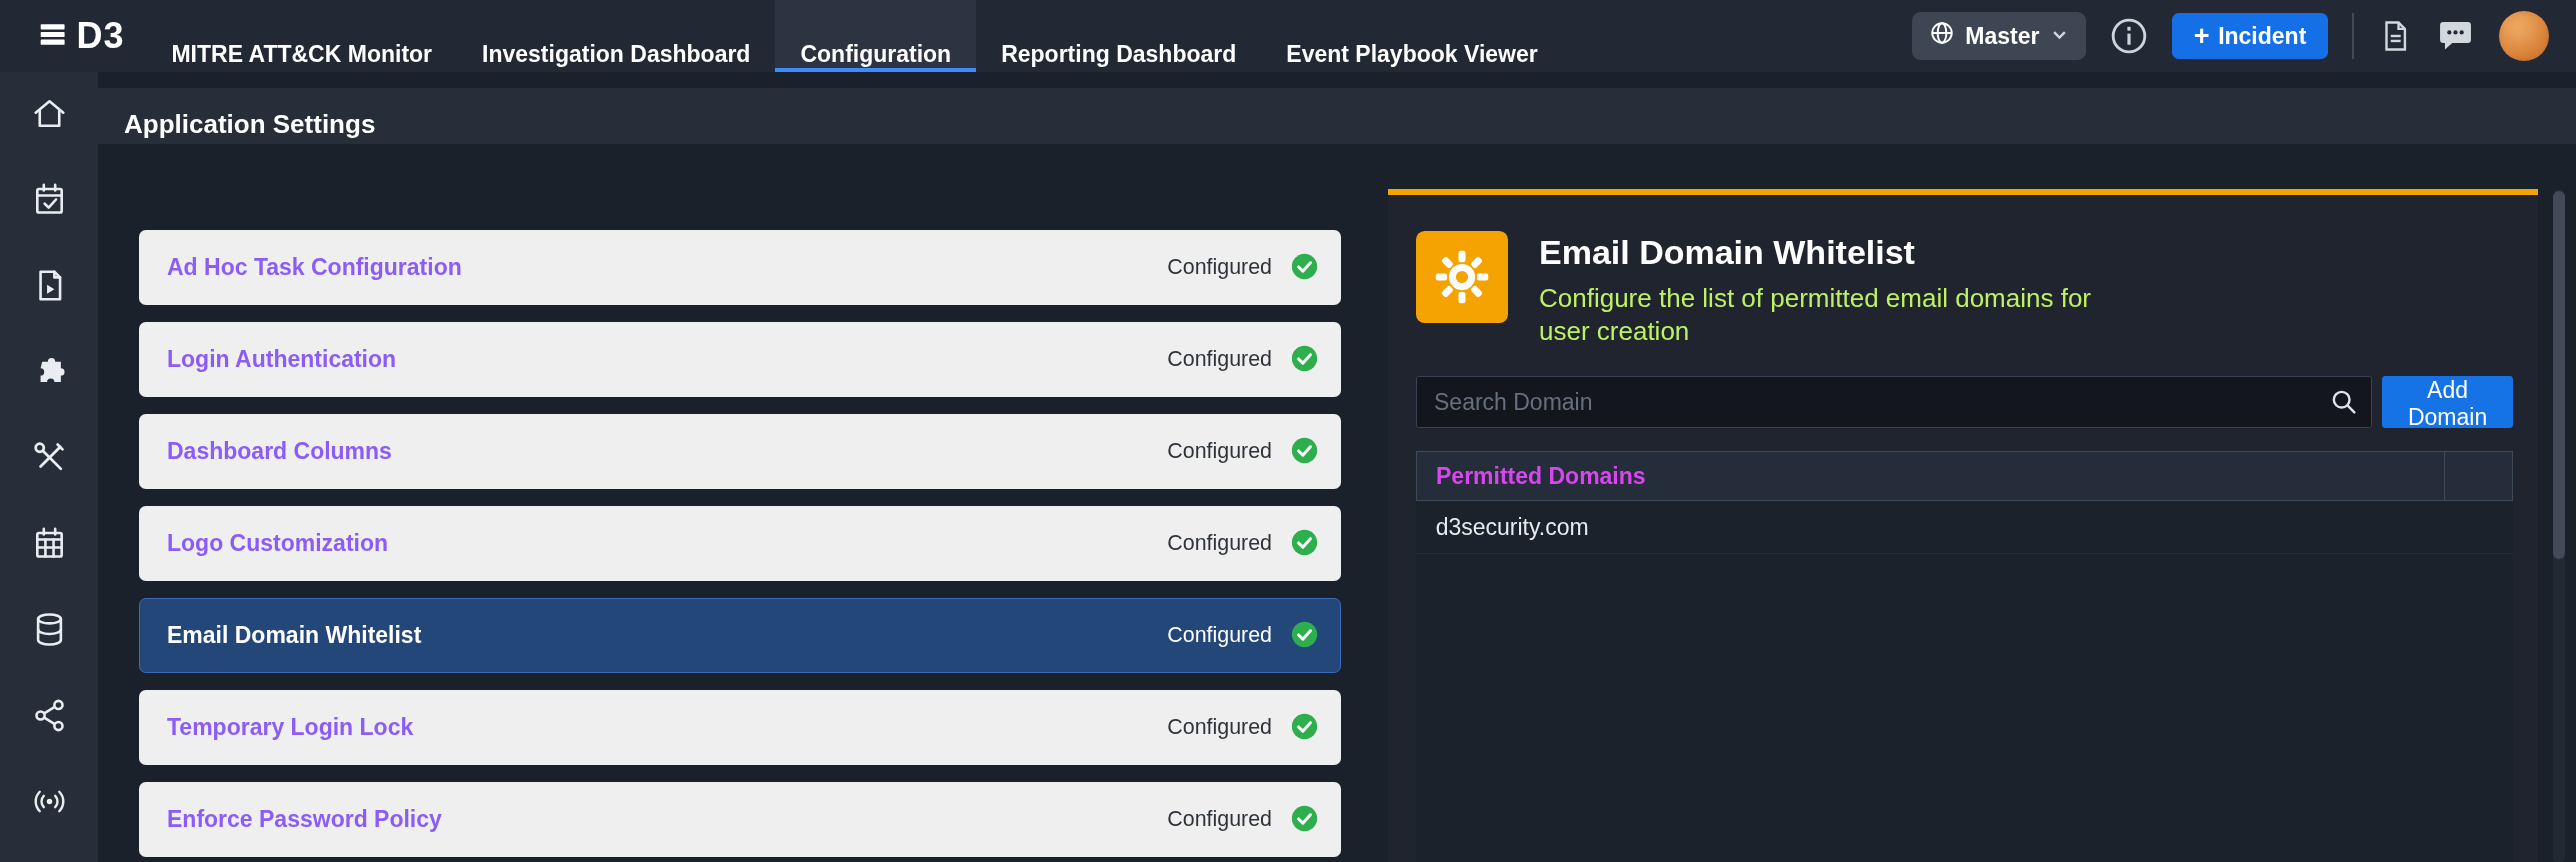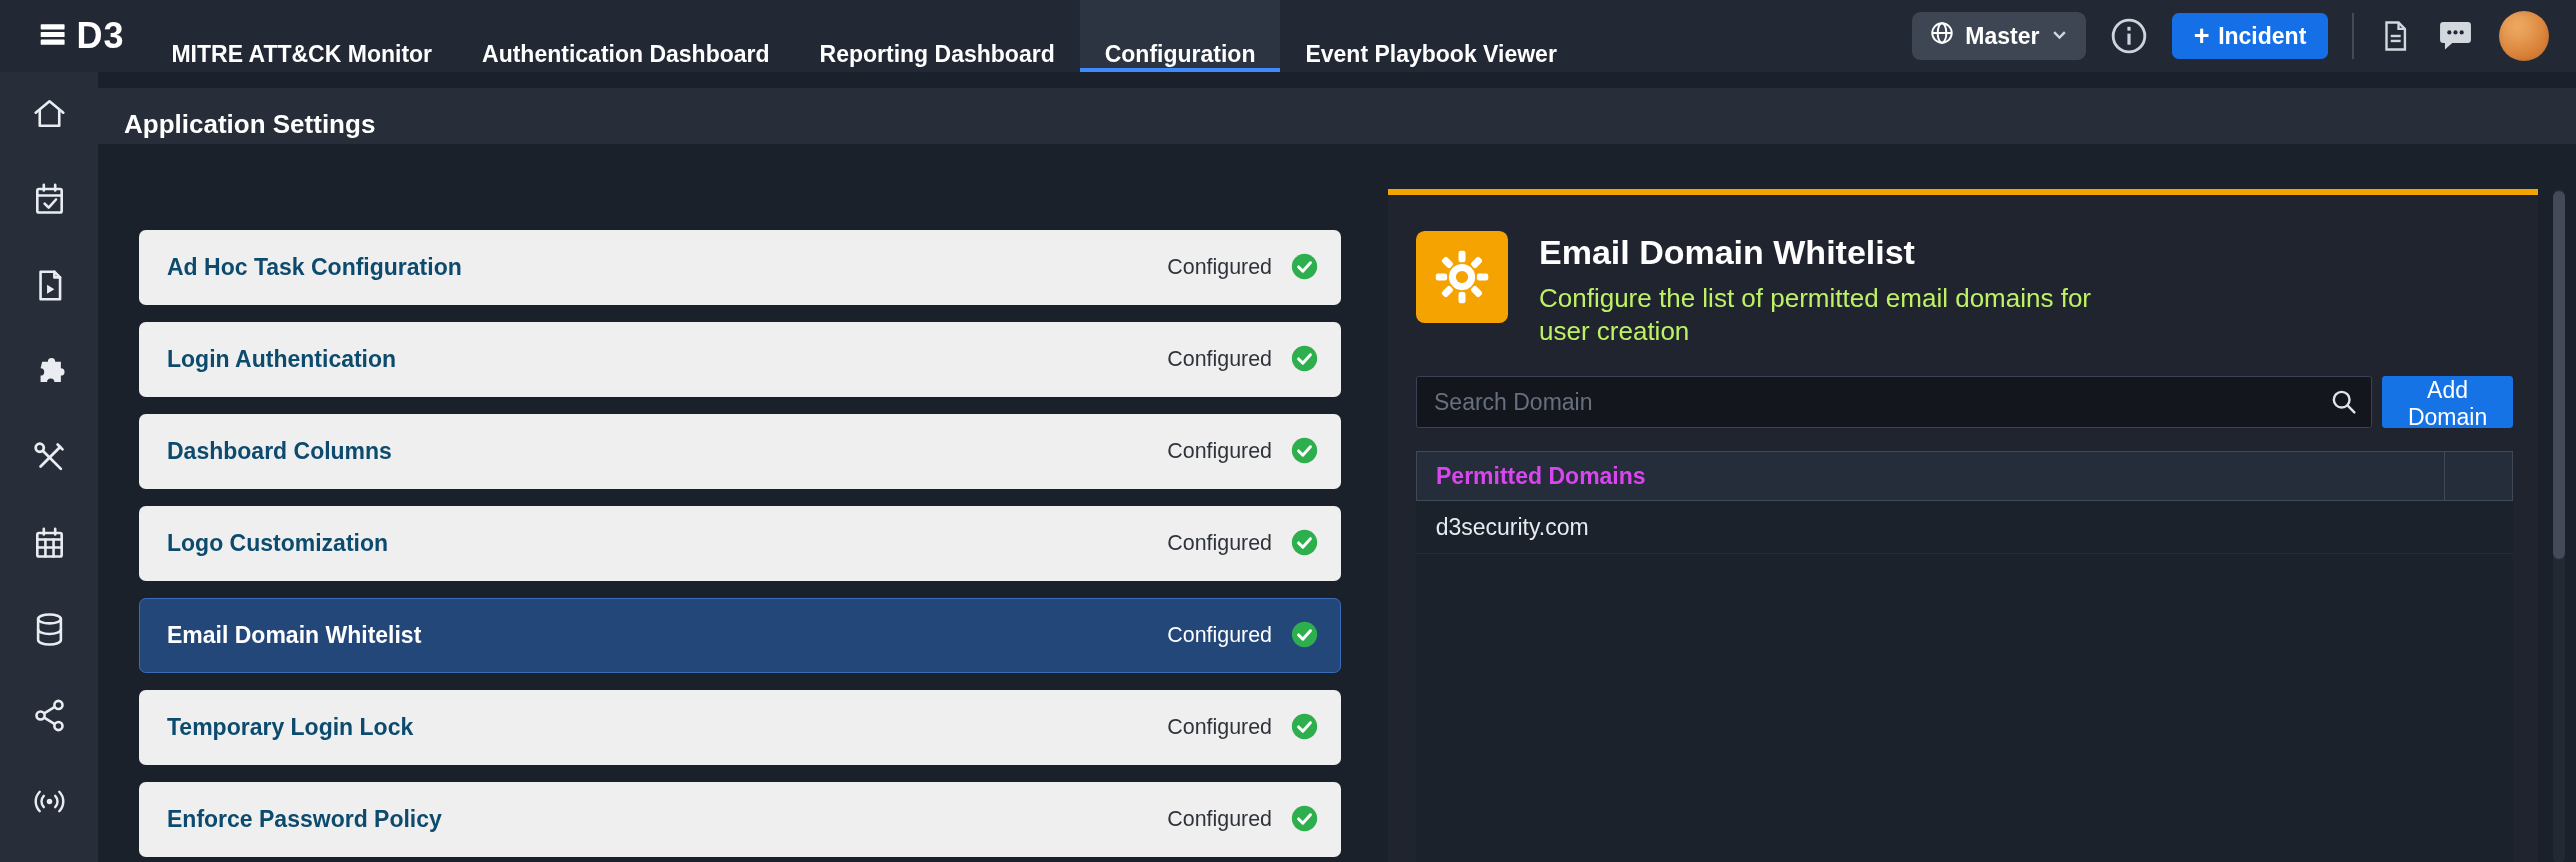--- a/index.html
+++ b/index.html
@@ -60,21 +60,21 @@
   
   .content { position:absolute; top:144px; left:98px; right:0; bottom:0; background:#1b212b; }
 
   
   .settings-list { position:absolute; left:41px; top:86px; width:1202px; }
   .card {
     height:75px; background:#efefef; border-radius:6.8px; margin-bottom:17px;
     display:flex; align-items:center; padding:0 22px 0 27px; cursor:pointer;
     border:1.7px solid transparent;
   }
-  .card-label { font-size:23px; font-weight:bold; color:#0c4a6e; flex:1; }
+  .card-label { font-size:23px; font-weight:bold; color:#8b5cf6; flex:1; }
   .card-status { font-size:21.4px; color:#2e333b; margin-right:19px; }
   .card.selected { background:#24477a; border-color:#3a6db9; }
   .card.selected .card-label, .card.selected .card-status { color:#fff; }
 
   
   .detail-panel {
     position:absolute; left:1290px; top:45px; width:1150px; bottom:0;
     background:#1f242e; border-top:6.8px solid #f2a400;
   }
   .detail-header { position:absolute; top:36px; left:28px; right:28px; display:flex; gap:31px; }
@@ -128,27 +128,27 @@
         </svg>
     </span>
     <span class="logo-text">D3</span>
   </div>
 
   <div class="nav">
     <div class="nav-item">
         <span>MITRE ATT&amp;CK Monitor</span>
       </div>
     <div class="nav-item">
-        <span>Authentication Dashboard</span>
+        <span>Investigation Dashboard</span>
+      </div>
+    <div class="nav-item active">
+        <span>Configuration</span>
       </div>
     <div class="nav-item">
         <span>Reporting Dashboard</span>
-      </div>
-    <div class="nav-item active">
-        <span>Configuration</span>
       </div>
     <div class="nav-item">
         <span>Event Playbook Viewer</span>
       </div>
   </div>
 
   <div class="topbar-right">
     <div class="master-btn">
       <span>
         <svg width="26" height="26" viewBox="0 0 24 24" fill="none" stroke="#ffffff" stroke-width="1.8">

